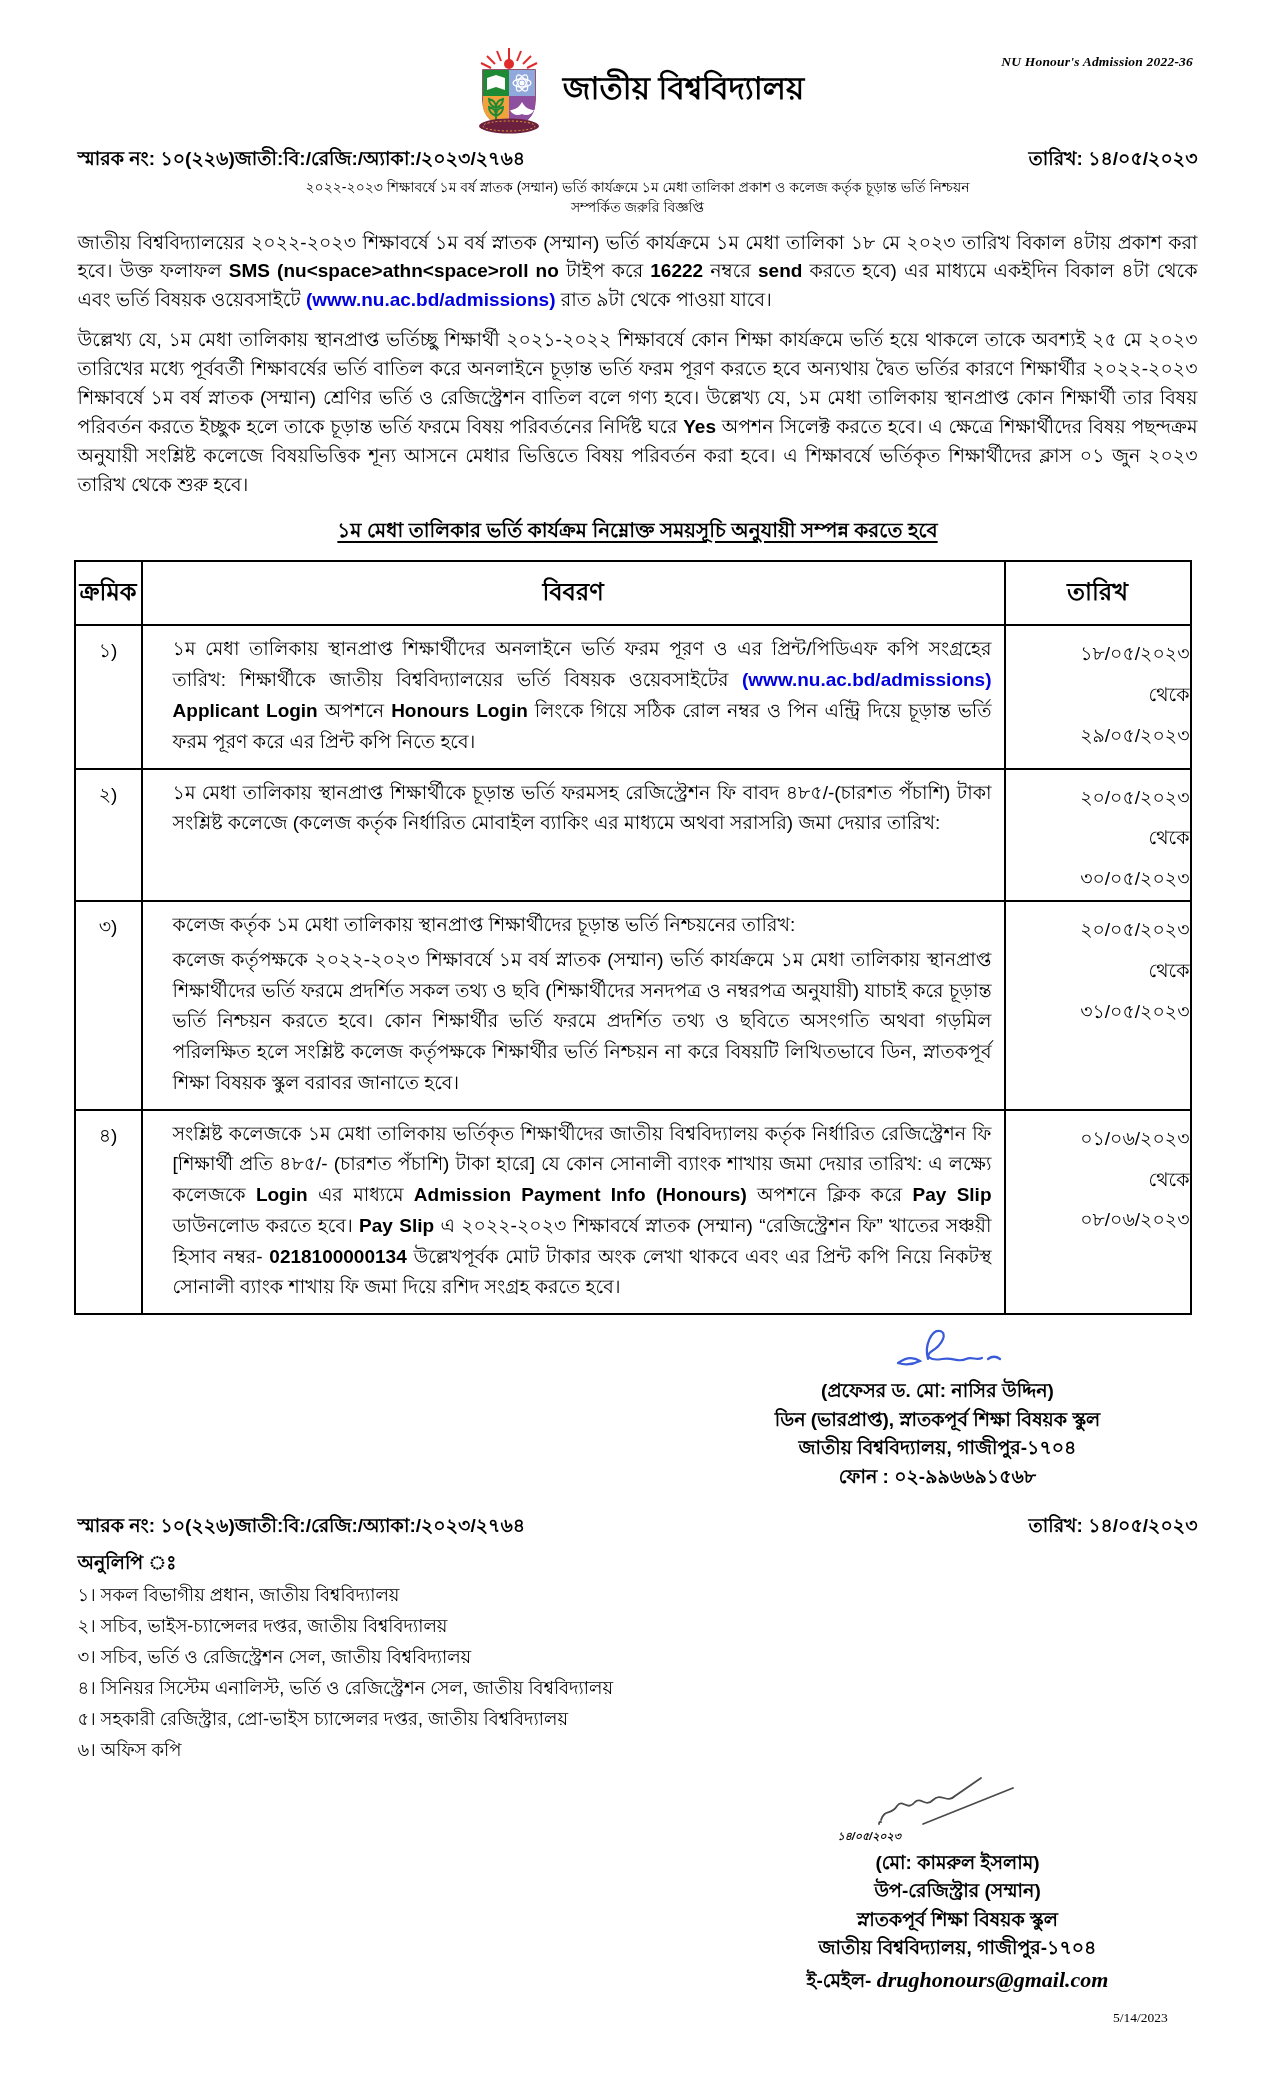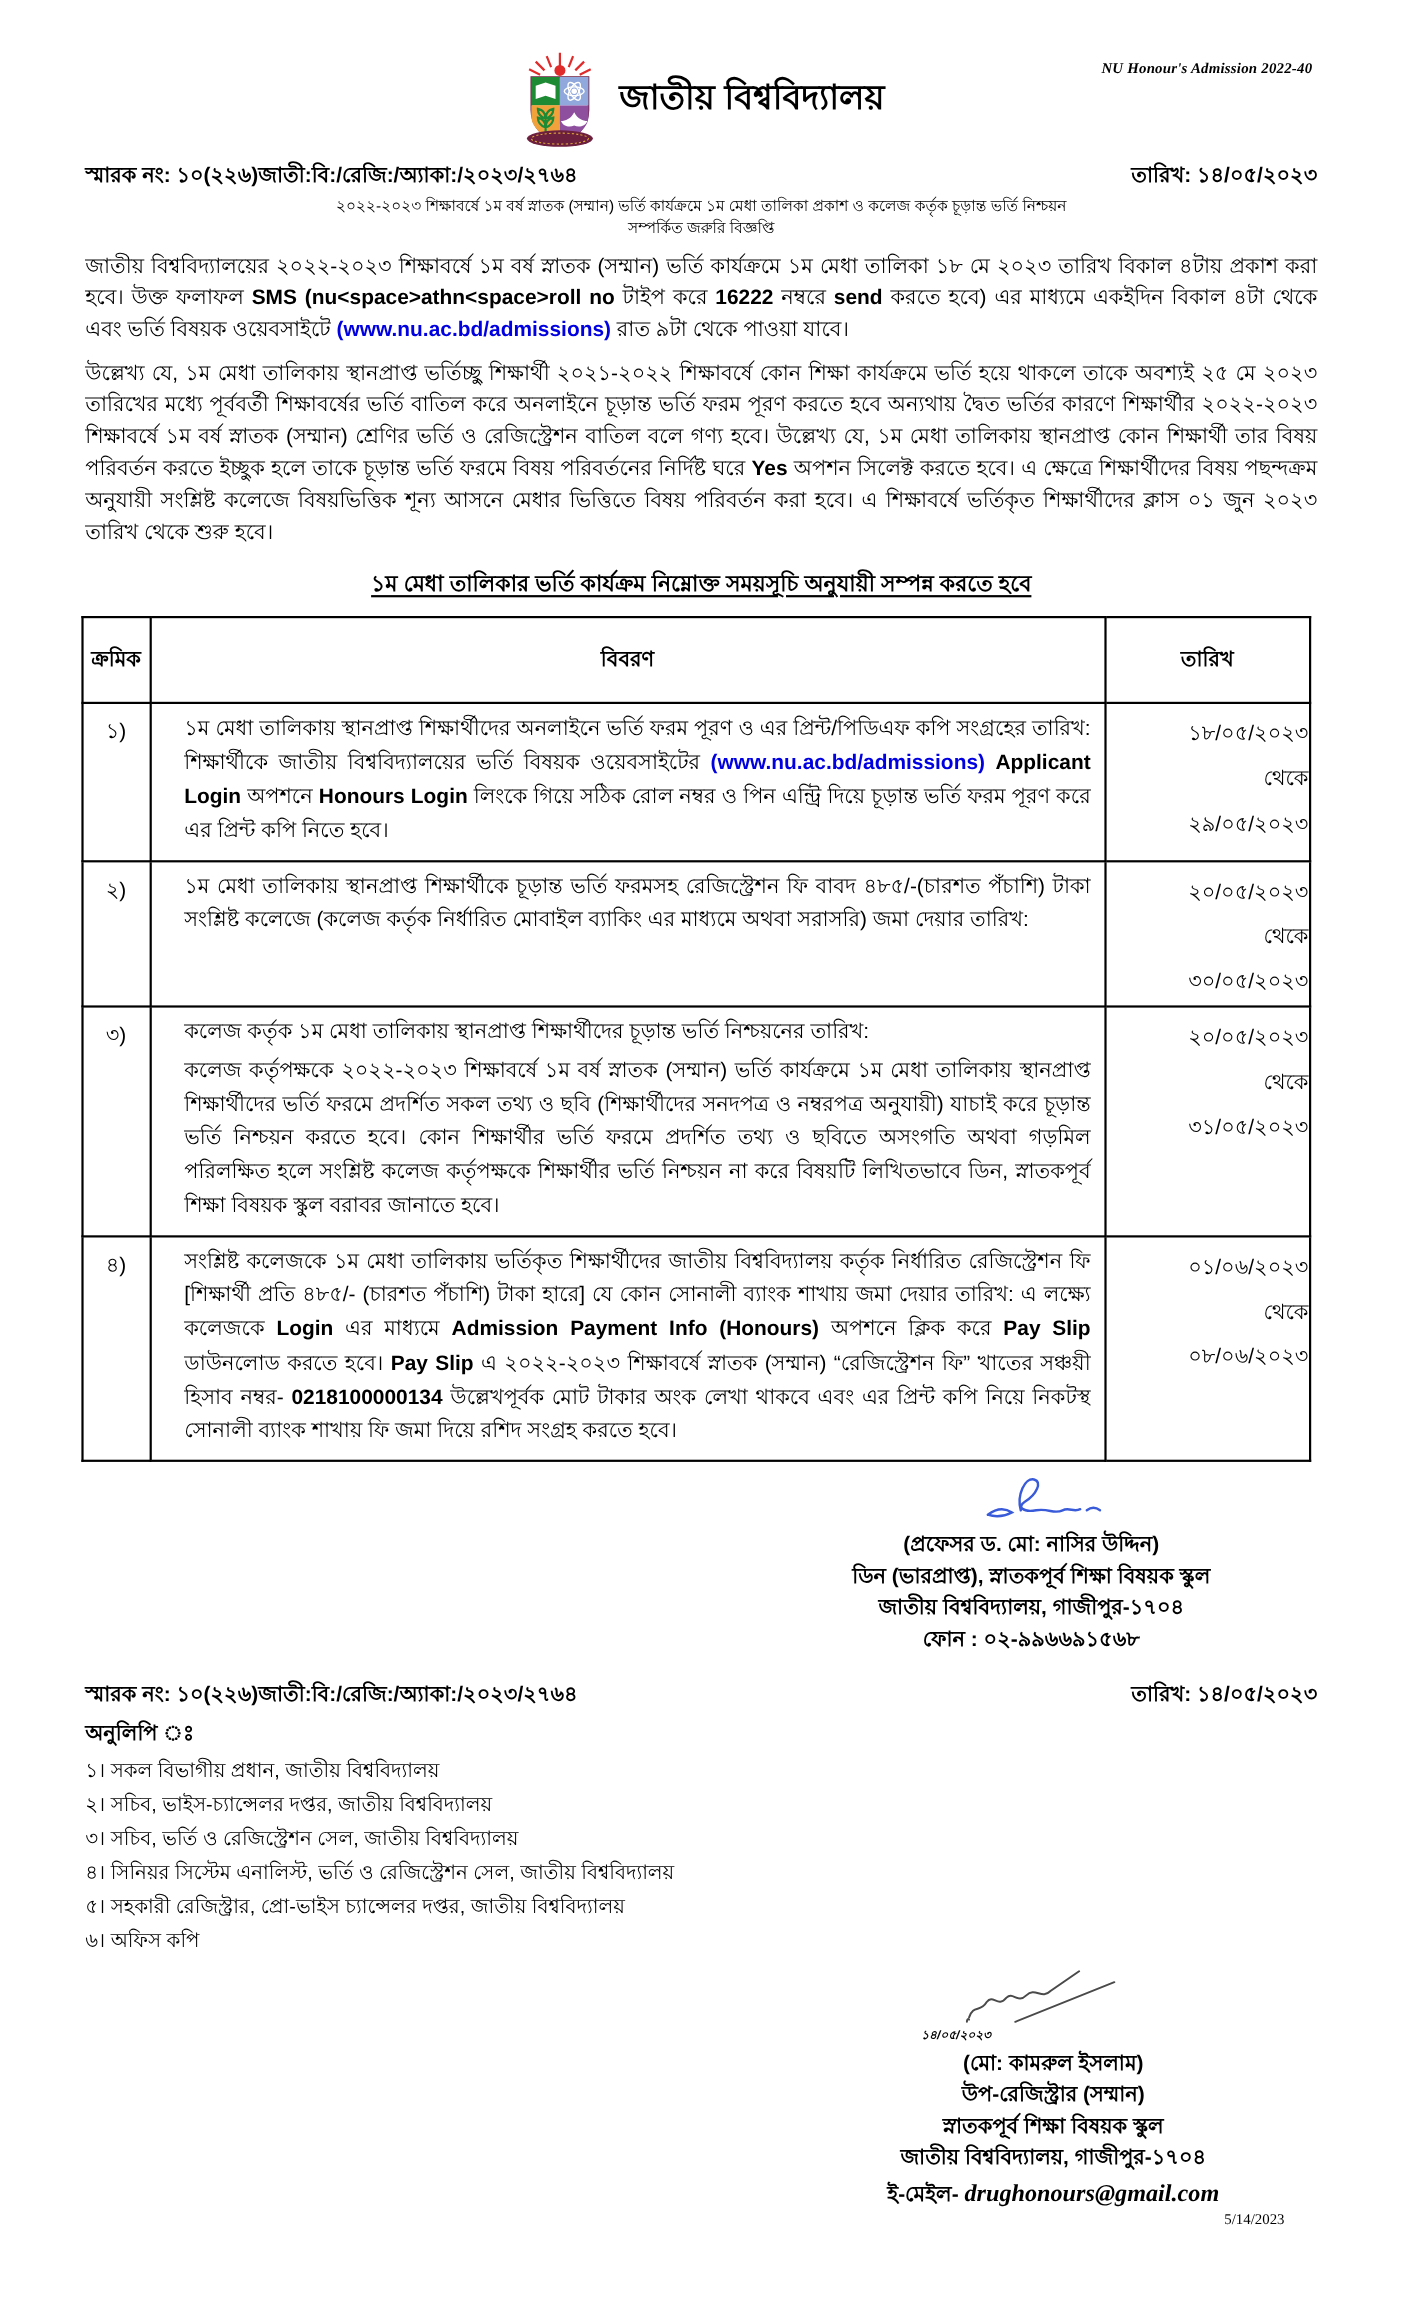--- a/index.html
+++ b/index.html
@@ -28,21 +28,21 @@
   .blue { color:#0000e0; font-weight:bold; }
   .latin-b { font-weight:bold; }
 
   .schedule-heading {
     text-align:center; font-size:20px; font-weight:bold; margin-top:16px;
     text-decoration:underline; text-underline-offset:4px;
   }
 
   table.sched { border-collapse:collapse; width:1118px; margin:12px auto 0 -4px; }
   table.sched th, table.sched td { border:2.5px solid #000; vertical-align:top; }
-  table.sched th { font-size:19px; font-weight:bold; padding:22px 4px; }
+  table.sched th { font-size:24px; font-weight:bold; padding:11px 4px; }
   td.serial { width:62px; text-align:center; font-size:19px; padding-top:10px; }
   td.desc { font-size:19px; line-height:1.62; padding:8px 12px 10px 30px; text-align:justify; }
   td.date { width:186px; text-align:right; font-size:19px; line-height:2.15; padding-top:8px; }
   .desc p + p { margin-top:4px; }
 
   .sig-block { width:520px; margin-left:600px; text-align:center; }
   .sig1 { margin-top:10px; }
   .sig-lines { font-size:19px; font-weight:bold; line-height:1.5; }
   .sig-svg { display:block; margin:0 auto; }
   .sig2-date { font-size:11px; font-style:italic; text-align:left; margin:-4px 0 2px 120px;font-weight:bold; }
@@ -53,21 +53,21 @@
   .copies .label { font-size:19px; font-weight:bold; }
 
   .footer-date {
     position:absolute; left:1113px; top:2010px;
     font-family:"Liberation Serif", serif; font-size:13.5px;
   }
 </style>
 </head>
 <body>
 
-<div class="top-note">NU  Honour's Admission 2022-40</div>
+<div class="top-note">NU  Honour's Admission 2022-36</div>
 
 <div class="content">
 
   <div class="masthead">
     <span>
       <svg width="76" height="88" viewBox="0 0 76 88" class="sig-svg">
 
         <g stroke="#e02b2b" stroke-width="2">
           <line x1="38" y1="14" x2="38" y2="2"></line>
             <line x1="30" y1="15" x2="26" y2="5"></line>

